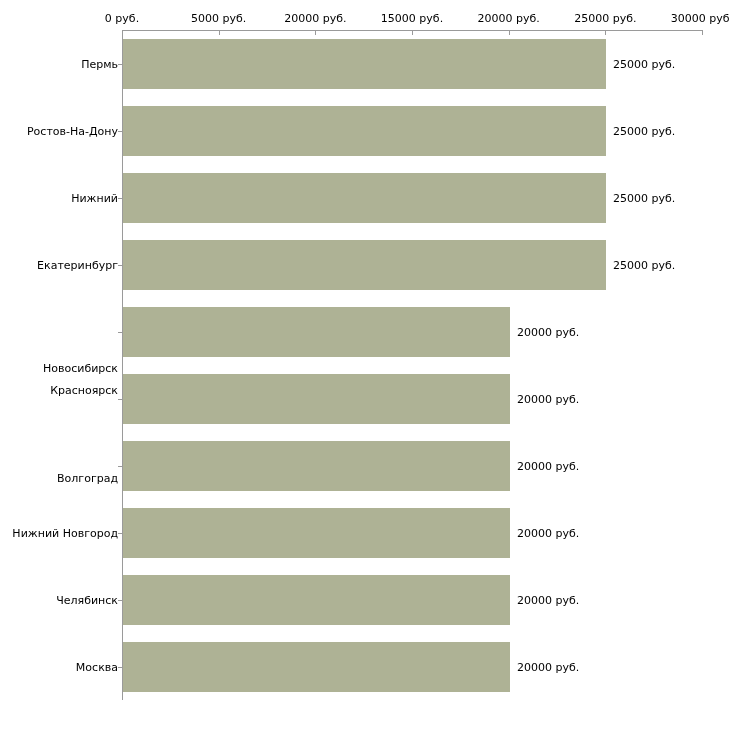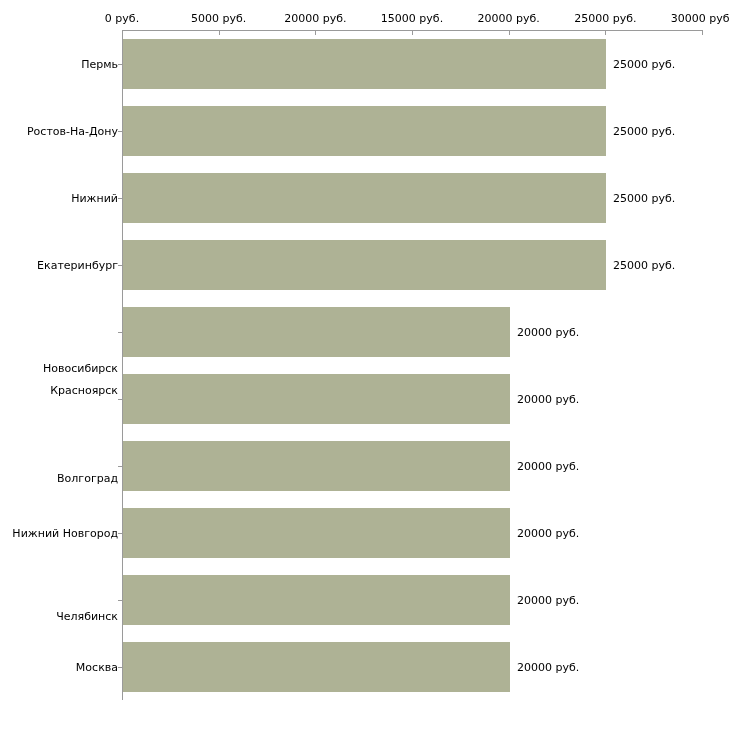--- a/index.html
+++ b/index.html
@@ -113,21 +113,21 @@
       <div class="cat-label" style="top: 265px;">Екатеринбург</div>
       <div class="y-tick" style="top: 332px;"></div>
       <div class="cat-label" style="top: 332px; margin-top: 36px;">Новосибирск</div>
       <div class="y-tick" style="top: 399px;"></div>
       <div class="cat-label" style="top: 390px;">Красноярск</div>
       <div class="y-tick" style="top: 466px;"></div>
       <div class="cat-label" style="top: 466px; margin-top: 12px;">Волгоград</div>
       <div class="y-tick" style="top: 533px;"></div>
       <div class="cat-label" style="top: 533px;">Нижний Новгород</div>
       <div class="y-tick" style="top: 600px;"></div>
-      <div class="cat-label" style="top: 616px;">Челябинск</div>
+      <div class="cat-label" style="top: 600px;">Челябинск</div>
       <div class="y-tick" style="top: 667px;"></div>
       <div class="cat-label" style="top: 667px;">Москва</div>
     </div>
   <div id="bars">
       <div class="bar" style="top: 39px; width: 483px; height: 50px; background: rgb(174, 178, 149);"></div>
       <div class="bar-value" style="left: 613px; top: 64px;">25000 руб.</div>
       <div class="bar" style="top: 106px; width: 483px; height: 50px; background: rgb(174, 178, 149);"></div>
       <div class="bar-value" style="left: 613px; top: 131px;">25000 руб.</div>
       <div class="bar" style="top: 173px; width: 483px; height: 50px; background: rgb(174, 178, 149);"></div>
       <div class="bar-value" style="left: 613px; top: 198px;">25000 руб.</div>

